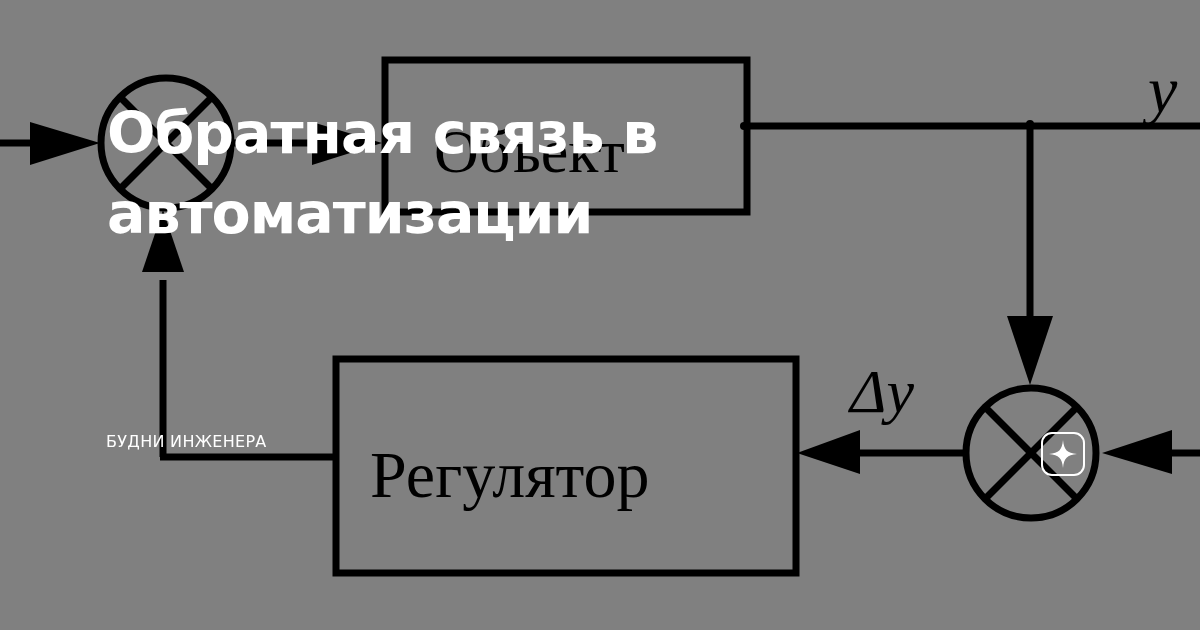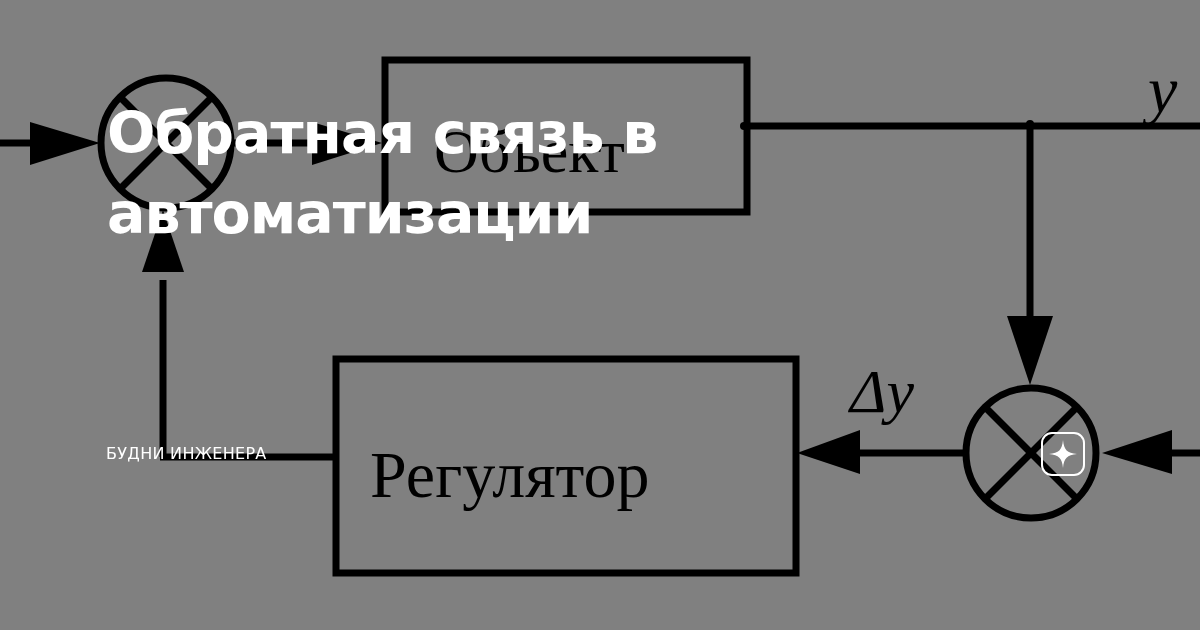--- a/index.html
+++ b/index.html
@@ -26,21 +26,21 @@
       color: #ffffff;
       font-family: "DejaVu Sans", sans-serif;
       font-weight: bold;
       font-size: 57px;
       line-height: 80px;
       letter-spacing: -1px;
       margin: 7px;
     }
     .channel {
       position: absolute;
-      left: 106px; top: 444px;
+      left: 106px; top: 432px;
       color: #ffffff;
       font-family: "DejaVu Sans", sans-serif;
       font-size: 16px;
       letter-spacing: 0.3px;
     }
     .badge {
       position: absolute;
       left: 1041px; top: 432px;
       width: 44px; height: 44px;
       border: 2px solid #ffffff;

